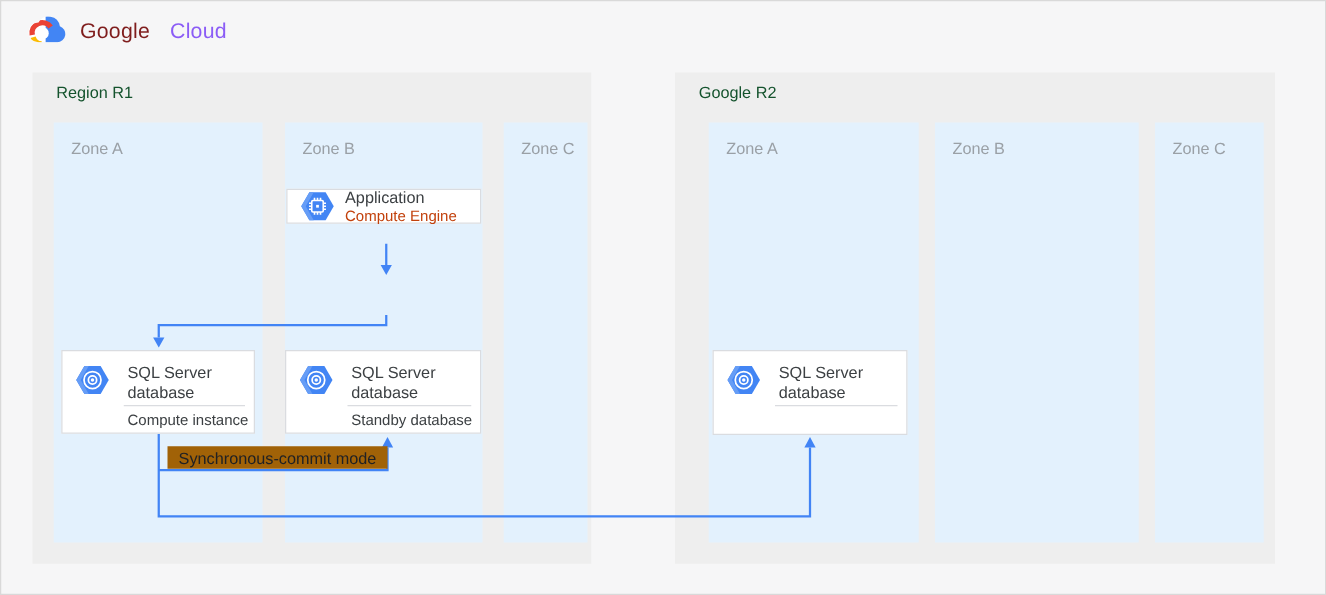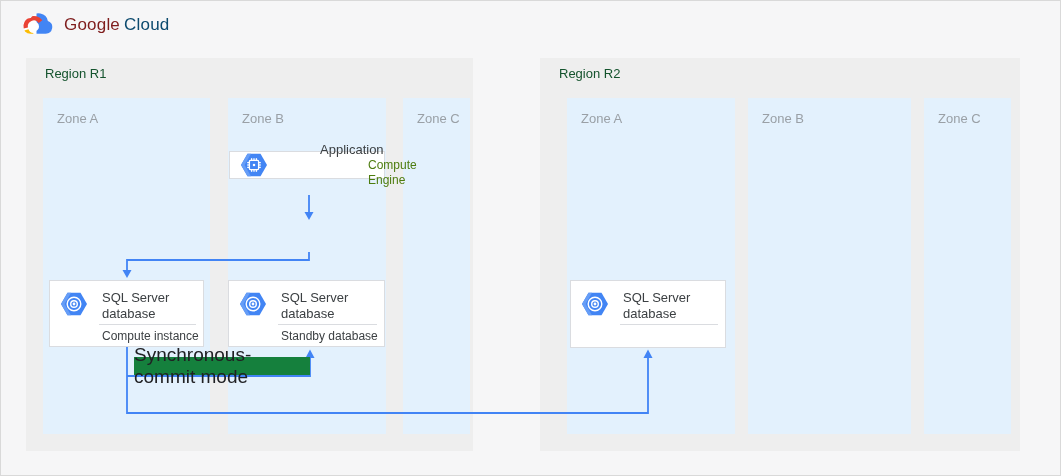--- a/index.html
+++ b/index.html
@@ -6,54 +6,54 @@
   body { font-family:"Liberation Sans", sans-serif; -webkit-font-smoothing:antialiased; }
   .page {
     position:relative; width:1061px; height:476px;
     background:#f6f6f7; border:1px solid #d9d9d9; box-sizing:border-box;
     overflow:hidden;
   }
   
   .logo { position:absolute; left:20px; top:11px; display:flex; align-items:center; gap:9px; }
   .logo-text { font-size:17px; letter-spacing:.2px; color:#5f6368; }
   .logo-text .g { font-weight:500; color:#7f1d1d; }
-  .logo-text .c { font-weight:400; color:#0c4a6e; margin-left:4px; }
+  .logo-text .c { font-weight:400; color:#8b5cf6; margin-left:16px; }
 
   
   .region { position:absolute; background:#eeeeee; }
   .region-label { position:absolute; left:19px; top:8px; font-size:13px; color:#14532d; }
   .zone { position:absolute; background:#e3f1fd; box-sizing:border-box; }
   .zone-label { padding:13px 0 0 14px; font-size:13px; color:#9aa0a6; }
 
   
   .edges { position:absolute; left:0; top:0; pointer-events:none; }
   .edge-line { stroke:#4284f5; stroke-width:1.8; fill:none; }
   .edge-head { fill:#4284f5; stroke:none; }
   .edge-label {
-    position:absolute; background:#15803d; display:flex; align-items:center;
-    justify-content:center; font-size:19px; color:#202124;
+    position:absolute; background:#a16207; display:flex; align-items:center;
+    justify-content:center; font-size:13px; color:#202124;
   }
 
   
   .avail-bar {
     position:absolute; left:48px; top:219px; width:950px; height:31px;
     background:#ffffff; border:1.5px solid #424242; box-sizing:border-box;
     display:flex; align-items:center; justify-content:center;
     font-size:14px; color:#202124;
   }
 
   
   .node {
     position:absolute; background:#ffffff; border:1px solid #dadce0;
     box-sizing:border-box;
   }
   .app-node { display:flex; align-items:center; padding-left:10px; }
   .app-text { margin-left:8px; }
   .node-title { font-size:13px; line-height:16px; color:#3c4043; }
-  .app-sub { font-size:12px; line-height:15px; color:#4d7c0f;margin-left:48px; }
+  .app-sub { font-size:12px; line-height:15px; color:#c2410c; }
   .sql-title { position:absolute; left:52px; top:9px; width:96px; font-size:13px; line-height:16px; color:#3c4043; }
   .sql-icon { position:absolute; left:10px; top:9px; }
   .sql-divider { position:absolute; left:49px; right:7px; top:43px; border-top:1px solid #dadce0; }
   .sql-sub { position:absolute; left:52px; top:48px; font-size:12px; color:#3c4043; }
   .hexicon { display:block; }
 </style>
 </head>
 <body>
 
 <div class="page">
@@ -78,21 +78,21 @@
     <span class="logo-text">
       <span class="g">Google</span><span class="c">Cloud</span>
     </span>
   </div>
 
   <div class="region" style="left:25px; top:57px; width:447px; height:393px;">
     <div class="region-label">Region R1</div>
   </div>
 
   <div class="region" style="left:539px; top:57px; width:480px; height:393px;">
-    <div class="region-label">Region R2</div>
+    <div class="region-label">Google R2</div>
   </div>
 
   <div class="zone" style="left:42px;  top:97px; width:167px; height:336px;">
     <div class="zone-label">Zone A</div>
   </div>
   <div class="zone" style="left:227px; top:97px; width:158px; height:336px;">
     <div class="zone-label">Zone B</div>
   </div>
   <div class="zone" style="left:402px; top:97px; width:67px;  height:336px;">
     <div class="zone-label">Zone C</div>
@@ -119,21 +119,21 @@
     <path class="edge-line" d="M126,375 H309 V357"></path>
     <polygon class="edge-head" points="304.5,357 313.5,357 309,348.5"></polygon>
 
     <path class="edge-line" d="M126,346 V412 H647 V357"></path>
     <polygon class="edge-head" points="642.5,357 651.5,357 647,348.5"></polygon>
   </svg>
 
   <div class="edge-label" style="left:133px; top:356px; width:176px; height:18px;">Synchronous-commit mode</div>
 
 
-  <div class="node app-node" style="left:228px; top:150px; width:156px; height:28px;gap:44px;">
+  <div class="node app-node" style="left:228px; top:150px; width:156px; height:28px;">
     <span>
       <svg class="hexicon" width="28" height="28" viewBox="0 0 28 28">
         <polygon points="1,14 7.5,2.8 20.5,2.8 27,14 20.5,25.2 7.5,25.2" fill="#4285f4"></polygon>
         <polygon points="1,14 7.5,2.8 11,2.8 4.6,14 11,25.2 7.5,25.2" fill="#669df6"></polygon>
         <g stroke="#ffffff" stroke-width="1.3" fill="none">
           <rect x="9.4" y="9.4" width="9.2" height="9.2" rx="1"></rect>
           <line x1="11.6" y1="9.4" x2="11.6" y2="7.2"></line>
             <line x1="14" y1="9.4" x2="14" y2="7.2"></line>
             <line x1="16.4" y1="9.4" x2="16.4" y2="7.2"></line>
           <line x1="11.6" y1="18.6" x2="11.6" y2="20.8"></line>

